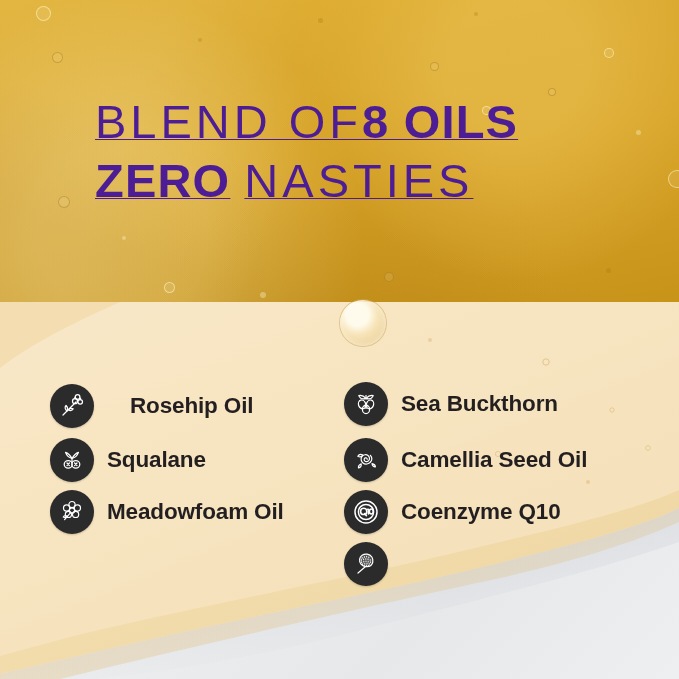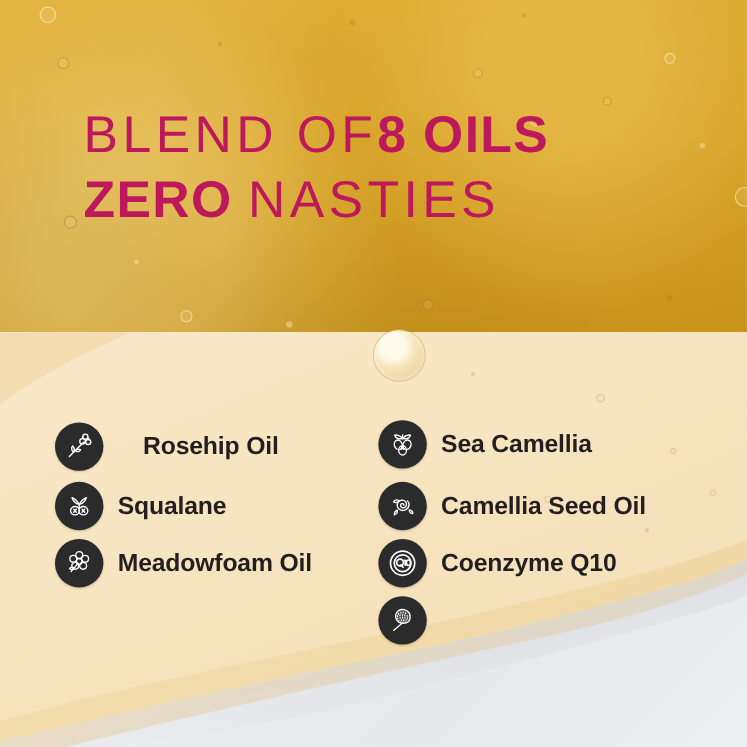--- a/index.html
+++ b/index.html
@@ -43,22 +43,22 @@
 
   
   .seam-drop{
     position:absolute;left:340px;top:300px;width:46px;height:46px;border-radius:50%;
     background:radial-gradient(circle at 38% 32%, rgba(255,252,238,.95) 0 26%, rgba(246,226,176,.55) 48%, rgba(228,196,126,.45) 72%, rgba(214,176,100,.35) 100%);
     box-shadow:0 0 0 1px rgba(205,168,92,.55), inset 0 0 6px rgba(255,255,255,.6);
   }
 
   
   .headline{
-    position:absolute;left:76px;top:98px;width:560px;
-    color:#be185d;line-height:1.0;
+    position:absolute;left:95px;top:98px;width:560px;
+    color:#4c1d95;line-height:1.0;text-decoration:underline;
   }
   .hl-line{display:block;white-space:nowrap;}
   .hl-line + .hl-line{margin-top:12px;}
   .thin{
     font-size:47px;font-weight:300;letter-spacing:4.0px;
     font-family:"Liberation Sans", sans-serif;
   }
   .bold{
     font-size:47px;font-weight:700;letter-spacing:1.2px;
     font-family:"Liberation Sans", sans-serif;
@@ -222,21 +222,21 @@
         <svg width="28" height="28" viewBox="0 0 28 28" fill="none" stroke="#fff" stroke-width="1.25" stroke-linecap="round" stroke-linejoin="round">
           <path d="M14 5.5 L14 9"></path>
           <path d="M14 8.4 C11.6 5.8 9.2 5 6.8 5.6 C7.8 8.2 10.2 9.6 14 8.4Z"></path>
           <path d="M14 8.4 C16.4 5.8 18.8 5 21.2 5.6 C20.2 8.2 17.8 9.6 14 8.4Z"></path>
           <ellipse cx="10.1" cy="14.4" rx="3.6" ry="4.4" transform="rotate(-18 10.1 14.4)"></ellipse>
           <ellipse cx="18" cy="14.4" rx="3.6" ry="4.4" transform="rotate(18 18 14.4)"></ellipse>
           <ellipse cx="14" cy="19.4" rx="3.6" ry="4.2"></ellipse>
           <path d="M13 16.4 L15 18.4 M15 16.4 L13 18.4"></path>
         </svg>
       </span>
-      <span class="ing-label"><span>Sea Camellia</span></span>
+      <span class="ing-label"><span>Sea Buckthorn</span></span>
     </div>
 
     <div class="ing">
       <span class="ico">
         <svg width="28" height="28" viewBox="0 0 28 28" fill="none" stroke="#fff" stroke-width="1.2" stroke-linecap="round" stroke-linejoin="round">
           <path d="M15.2 13.3 C15.2 12.2 14.2 11.5 13.2 11.9 C12 12.4 11.8 14 12.7 14.9 C13.8 16 15.8 15.8 16.8 14.5 C18 13 17.6 10.7 16 9.5 C14.2 8.1 11.4 8.6 10 10.4 C8.4 12.4 9 15.4 11 17 C13.2 18.8 16.8 18.2 18.6 15.9"></path>
           <path d="M18.6 15.9 C20.1 14 20 11.2 18.4 9.3"></path>
           <path d="M10.9 9.1 C9 8.1 6.8 8.6 5.8 10.3 C7.6 11.3 9.6 11 10.9 9.1Z"></path>
           <path d="M9.2 17.8 C7.4 18.6 6.2 20.3 6.5 22 C8.4 21.5 9.5 20 9.2 17.8Z"></path>
           <path d="M20 17.6 C21.8 17.9 23.3 19.2 23.4 20.8 C21.6 21 20.2 19.7 20 17.6Z"></path>

